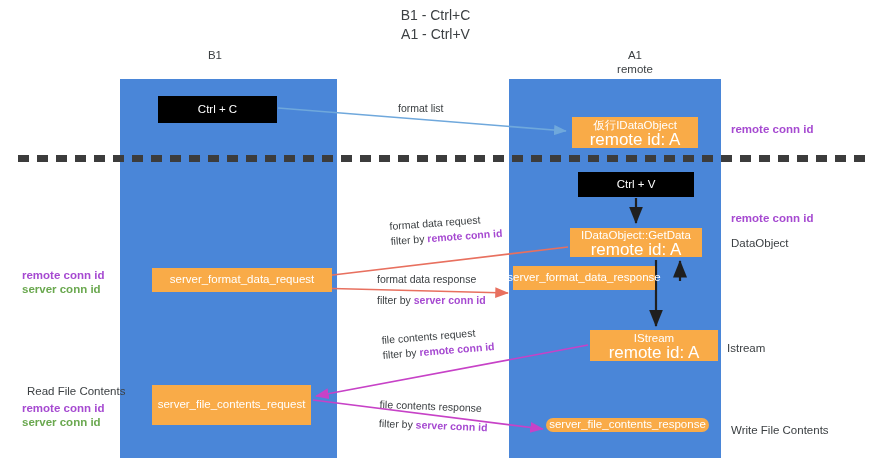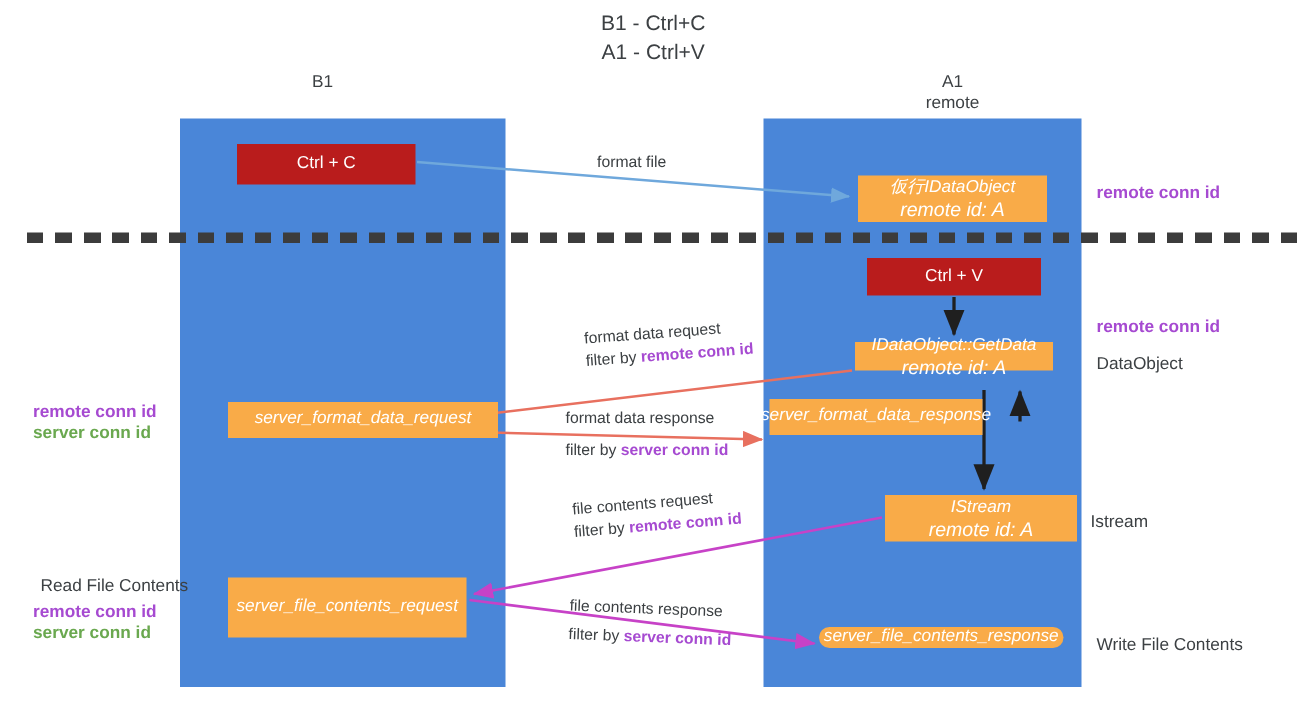--- a/index.html
+++ b/index.html
@@ -71,28 +71,28 @@
     display: flex;
     flex-direction: column;
     align-items: center;
     justify-content: center;
     color: #ffffff;
     font-size: 11.5px;
     line-height: 13.5px;
     text-align: center;
     z-index: 5;
   }
-  .node.green  { background: #b91c1c; }
-  .node.orange { background: #f9ab48; font-style: italic; }
-  .node .l2 { font-size: 13px; }
+  .node.green  { background: #000000; }
+  .node.orange { background: #f9ab48; }
+  .node .l2 { font-size: 17px; }
 
   #node-ctrlc   { left: 158px; top: 96px;  width: 119px; height: 27px; }
   #node-ctrlv   { left: 578px; top: 172px; width: 116px; height: 25px; }
   #node-idataobject      { left: 572px; top: 117px; width: 126px; height: 31px; }
-  #node-getdata          { left: 570px; top: 228px; width: 132px; height: 19px; }
+  #node-getdata          { left: 570px; top: 228px; width: 132px; height: 29px; }
   #node-fmt-request      { left: 152px; top: 268px; width: 180px; height: 24px; }
   #node-fmt-response     { left: 513px; top: 266px; width: 142px; height: 24px; }
   #node-istream          { left: 590px; top: 330px; width: 128px; height: 31px; }
   #node-file-request     { left: 152px; top: 385px; width: 159px; height: 40px; }
   #node-file-response    { left: 546px; top: 418px; width: 163px; height: 14px; border-radius: 10px; }
 
   
   .side {
     position: absolute;
     font-size: 11.5px;
@@ -218,21 +218,21 @@
 
 <div class="node orange" id="node-file-request">
   <span>server_file_contents_request</span>
 </div>
 
 <div class="node orange" id="node-file-response">
   <span>server_file_contents_response</span>
 </div>
 
 <div class="edge-label" id="lbl-format-list">
-  <span>format file</span>
+  <span>format list</span>
 </div>
 
 <div class="edge-label" id="lbl-fmt-req">
   <span>format data request</span>
   <span class="line2">
     <span>filter by </span><span class="purple">remote conn id</span>
   </span>
 </div>
 
 <div class="edge-label" id="lbl-fmt-resp">

